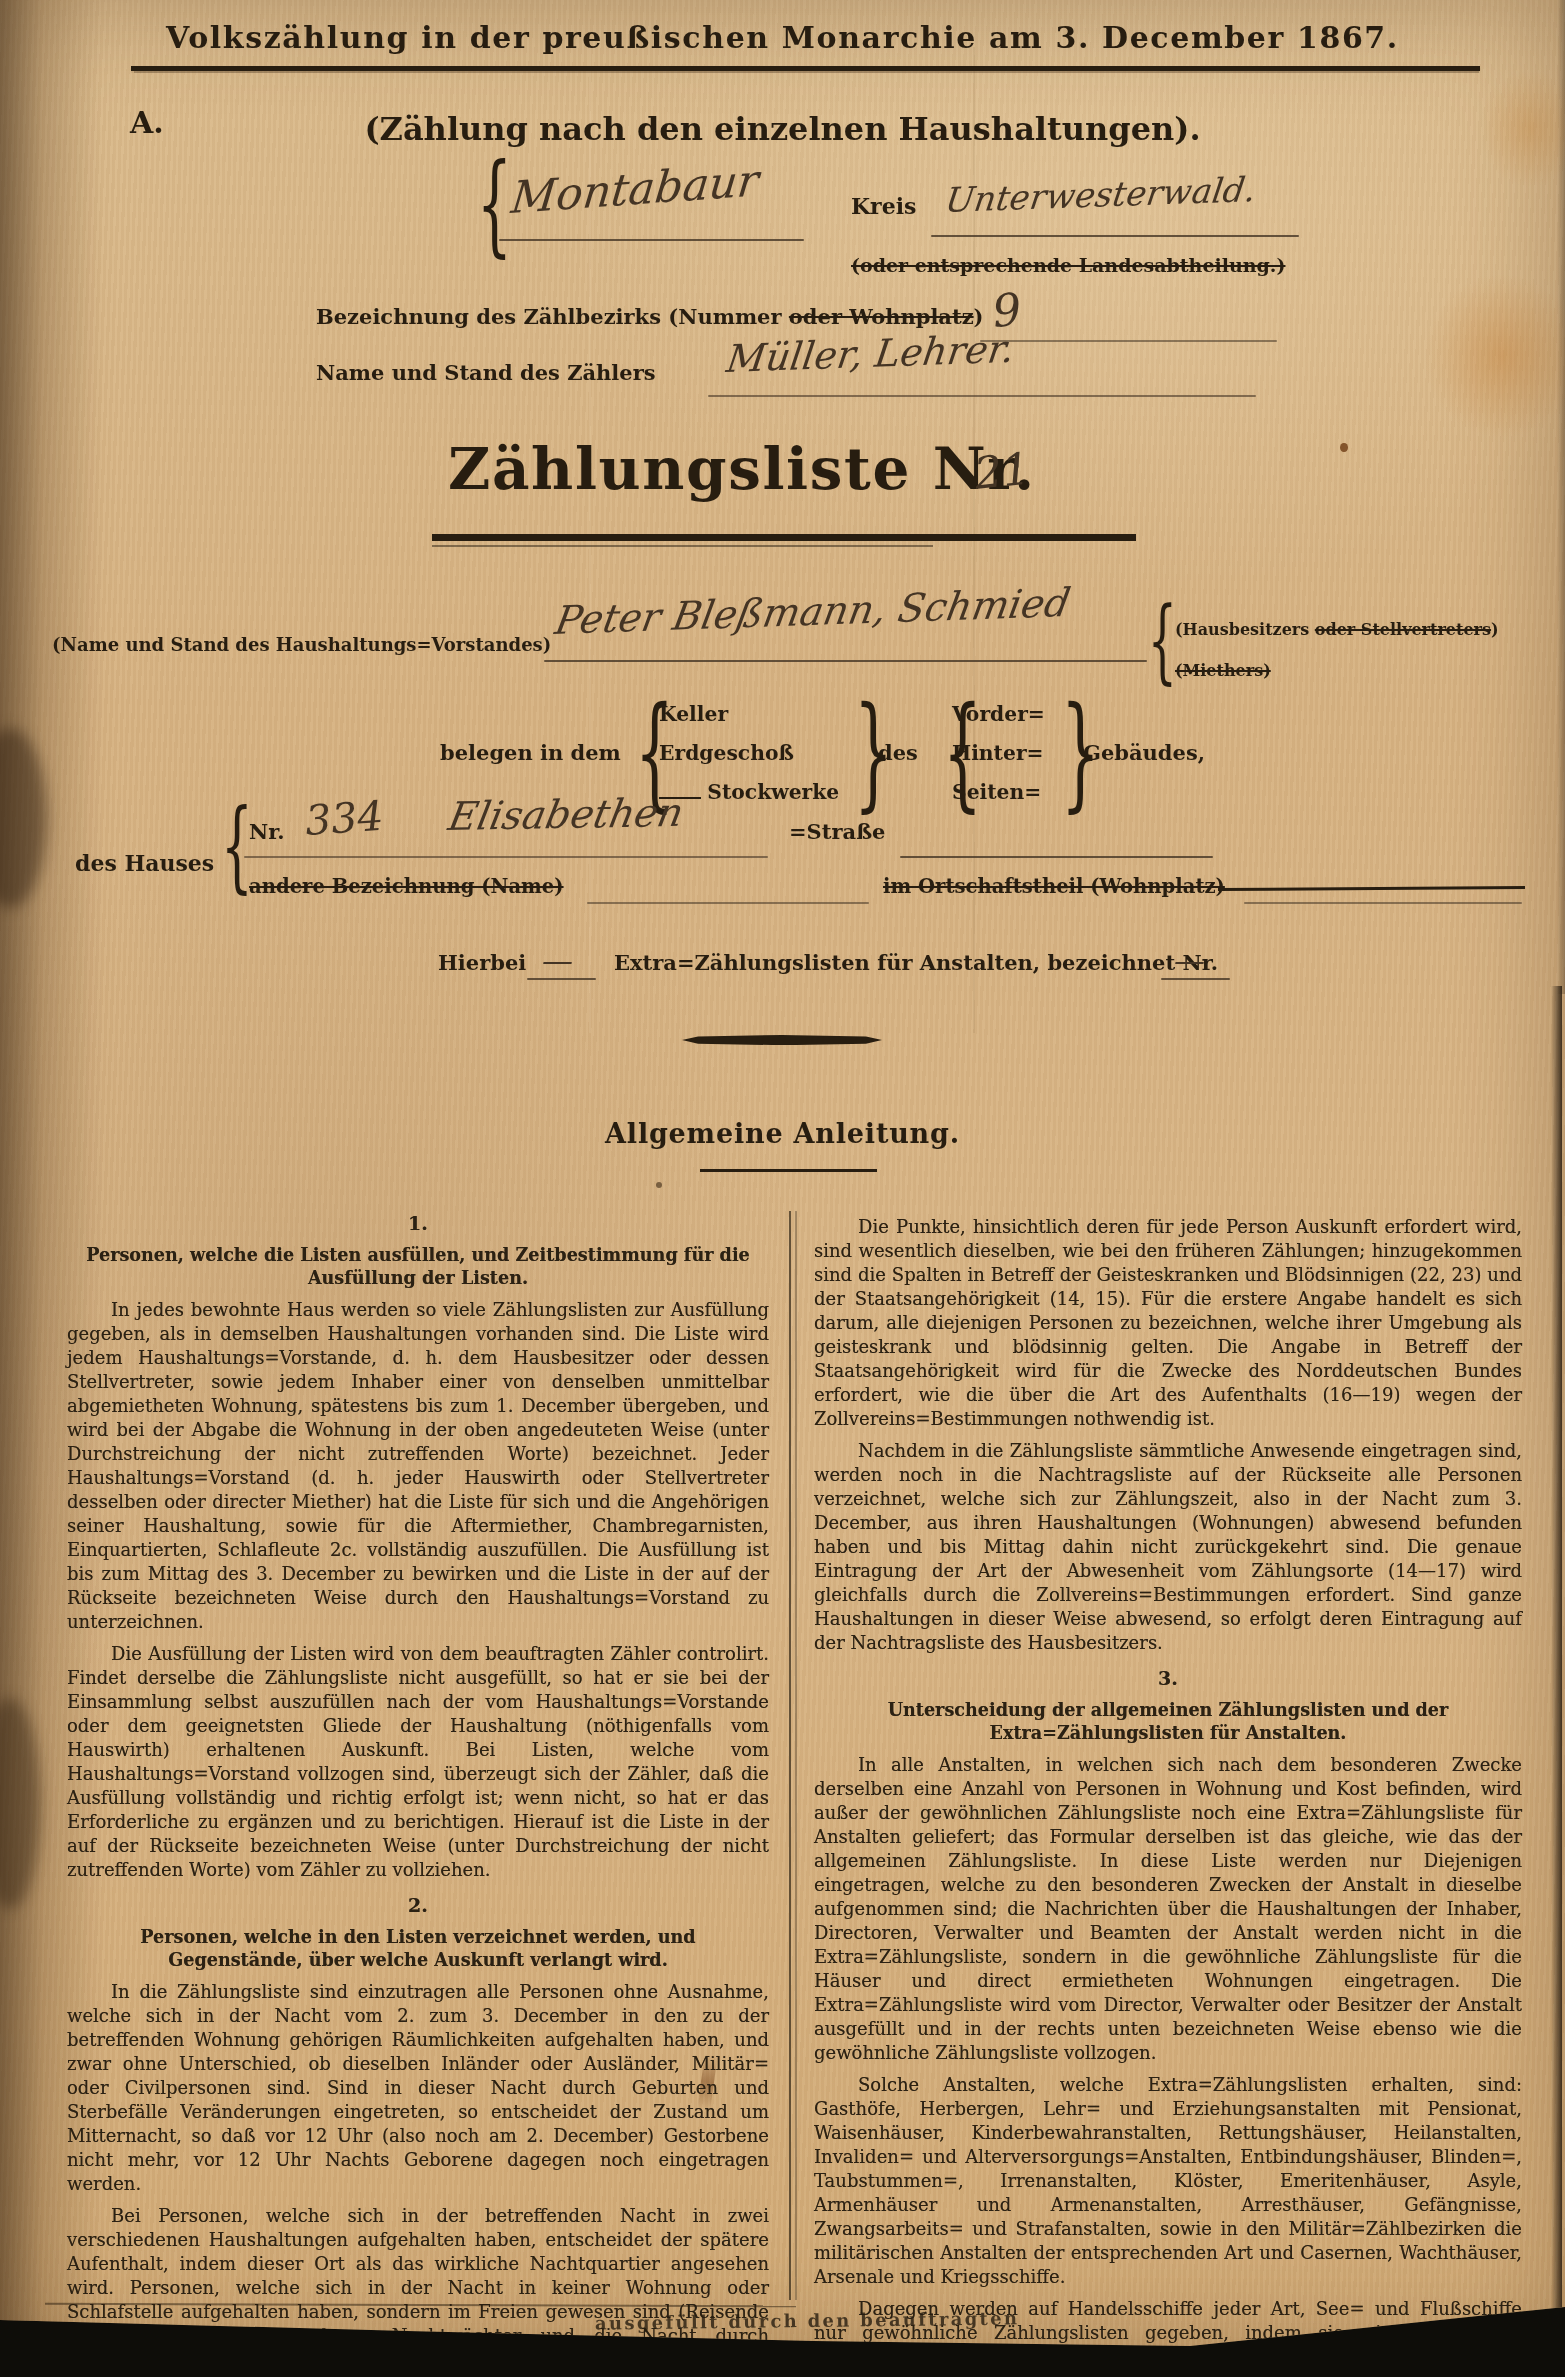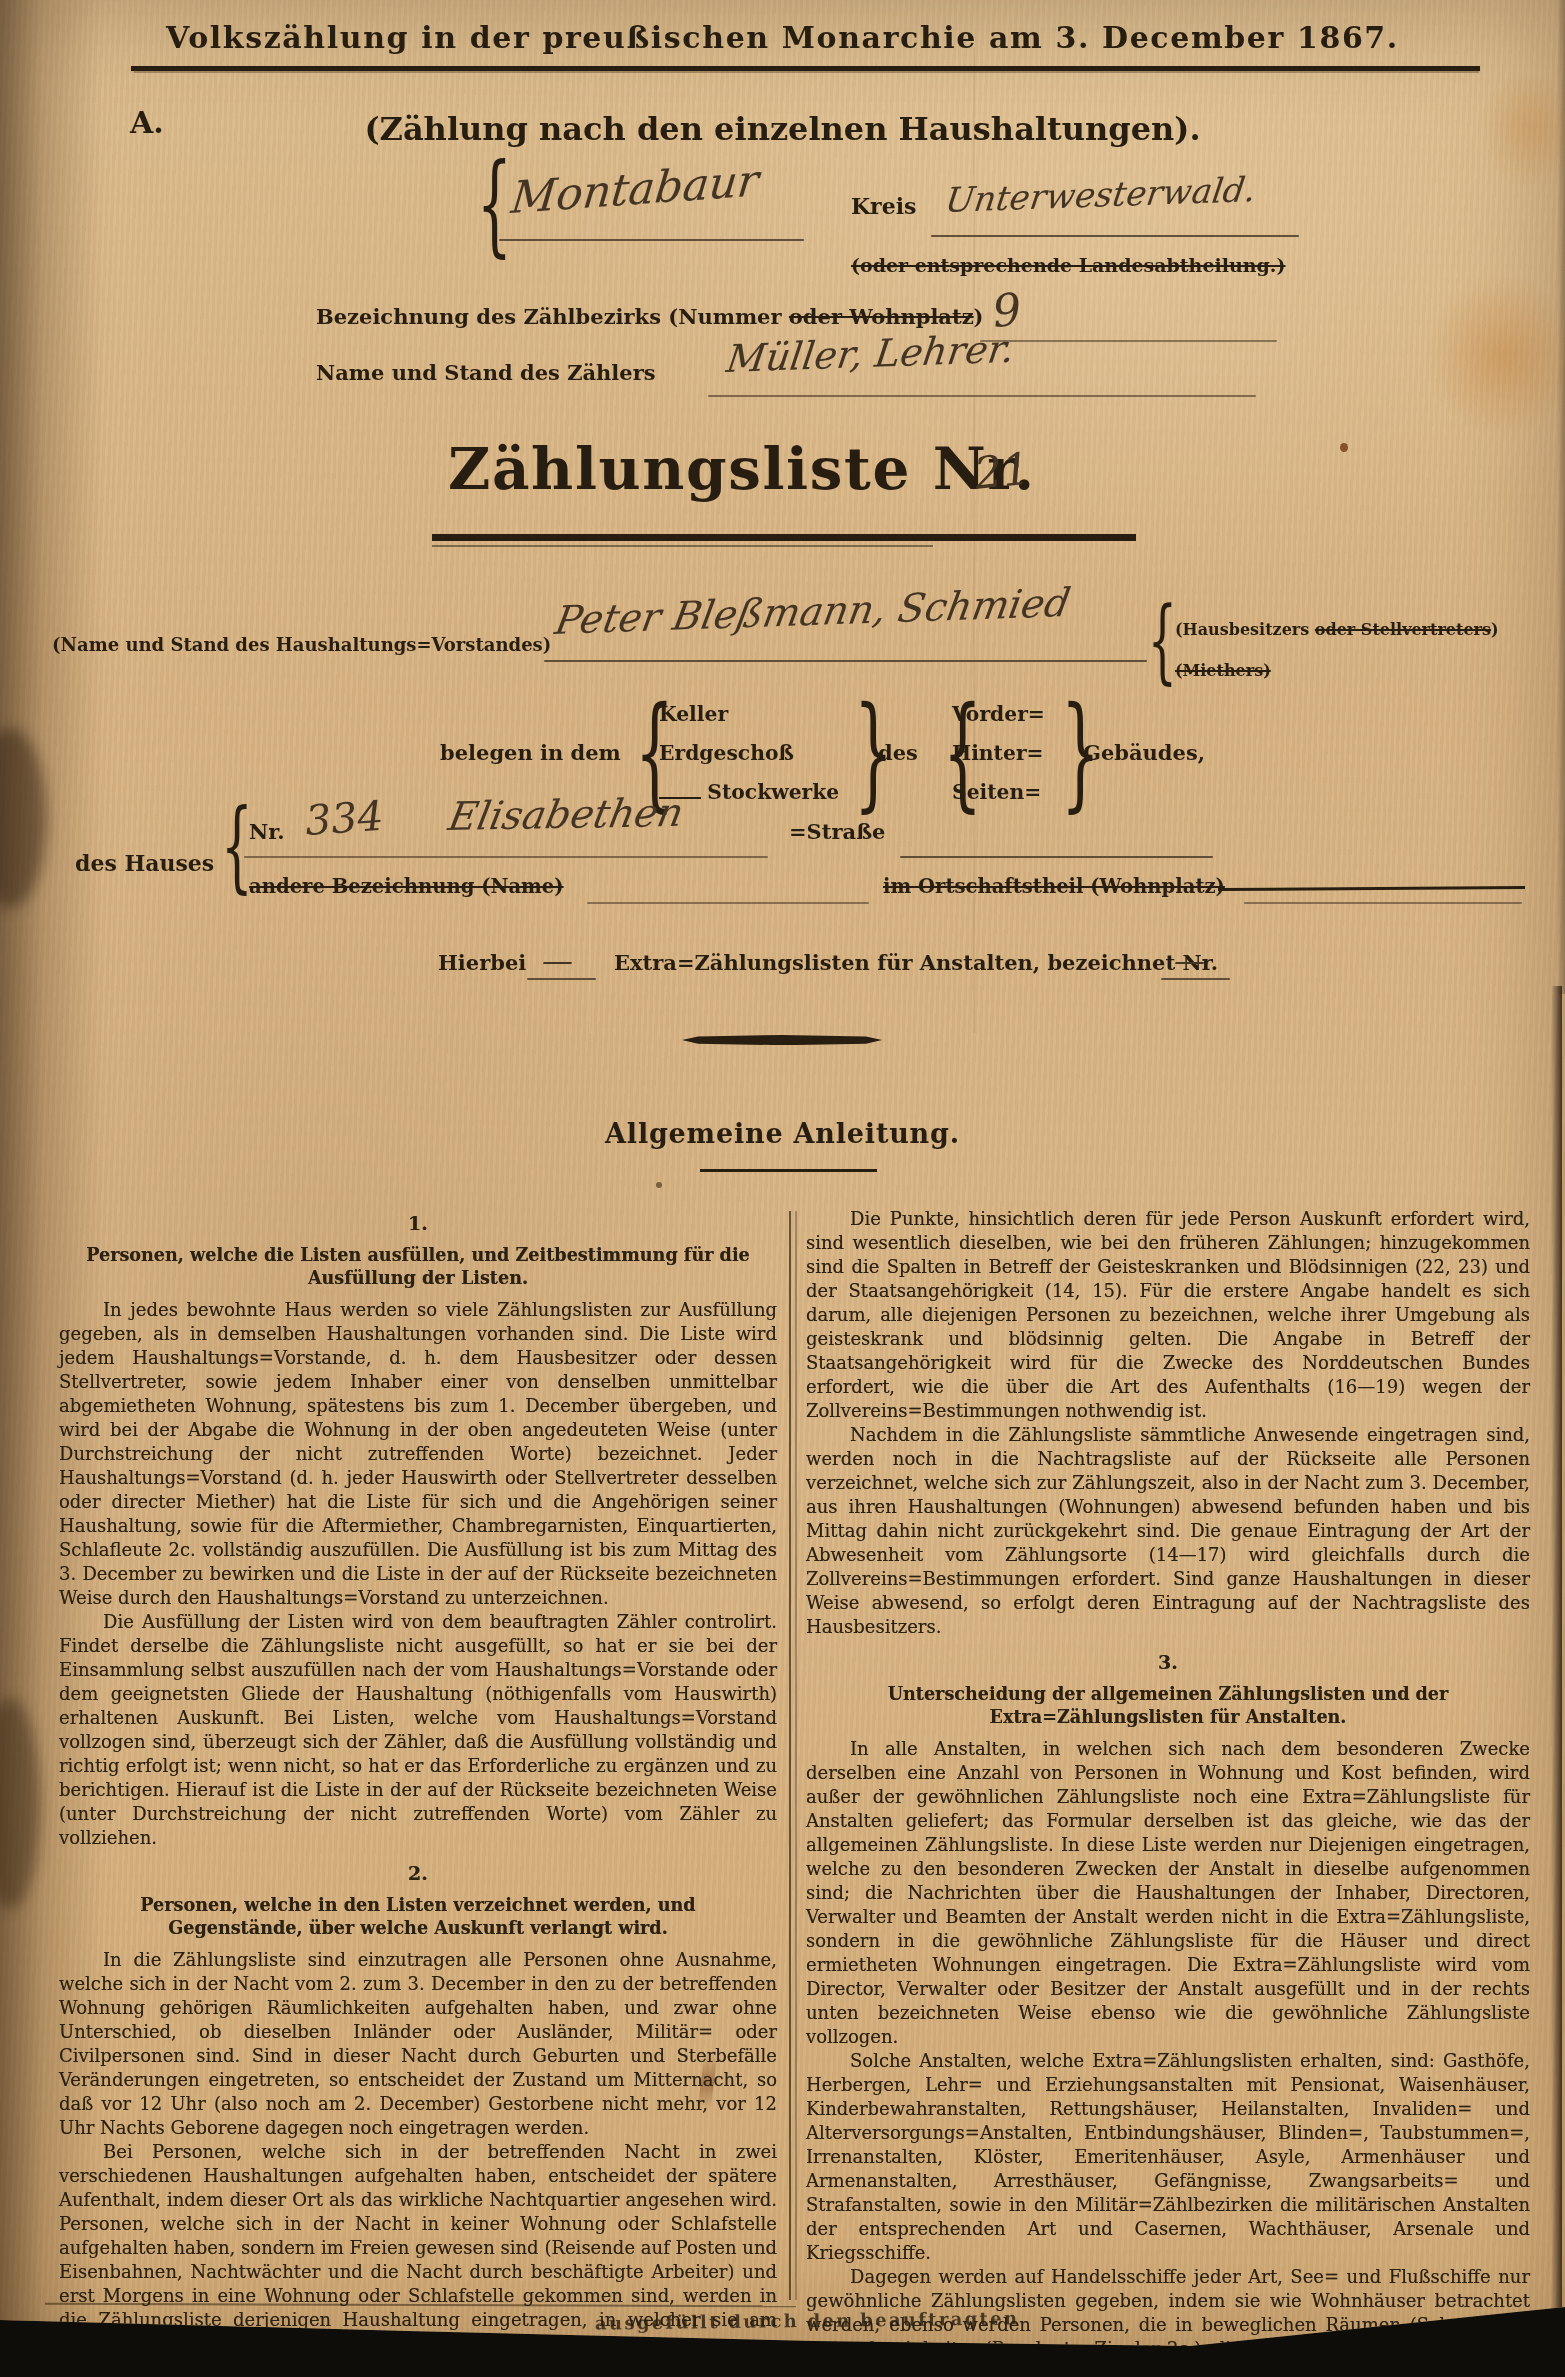--- a/index.html
+++ b/index.html
@@ -16,21 +16,21 @@
   .abs{position:absolute;}
   .printed{font-weight:bold;color:var(--ink,#271d10);}
   .hand{font-style:italic;color:var(--script,#453525);white-space:nowrap;transform-origin:left bottom;}
   .wline{position:absolute;background:var(--script,#453525);height:2.3px;border-radius:1.6px;opacity:.8;}
   .rule{position:absolute;background:var(--ink,#271d10);}
   .strike{text-decoration:line-through;text-decoration-thickness:2.3px;}
   .brace{position:absolute;font-weight:normal;color:var(--ink,#271d10);transform:scaleX(.5);transform-origin:center;}
   .stack{position:absolute;font-size:20.3px;font-weight:bold;line-height:39px;white-space:nowrap;}
   .col{position:absolute;font-size:18px;line-height:24px;text-align:justify;color:#2b2113;
        text-shadow:0 0 0.5px rgba(43,33,19,.55);}
-  .col p{margin:0;text-indent:44px;}
+  .col p{margin:8px;text-indent:44px;}
   .sec-num{text-align:center;font-size:19px;font-weight:bold;margin:11px 0 7.8px;text-indent:0;}
   .sec-title{text-align:center;font-weight:bold;font-size:17.6px;line-height:23px;margin:0 23.5px 9.4px;text-indent:0;}
   .lens{position:absolute;background:var(--ink,#271d10);
         clip-path:polygon(0 50%,8% 14%,50% 0,92% 14%,100% 50%,92% 86%,50% 100%,8% 86%);}
   .blank-sm{display:inline-block;width:42px;height:15.7px;border-bottom:2.3px solid var(--ink,#271d10);margin-right:6.3px;}
   .stain{position:absolute;border-radius:50%;pointer-events:none;}
   .decor{pointer-events:none;}
 </style>
 </head>
 <body>

